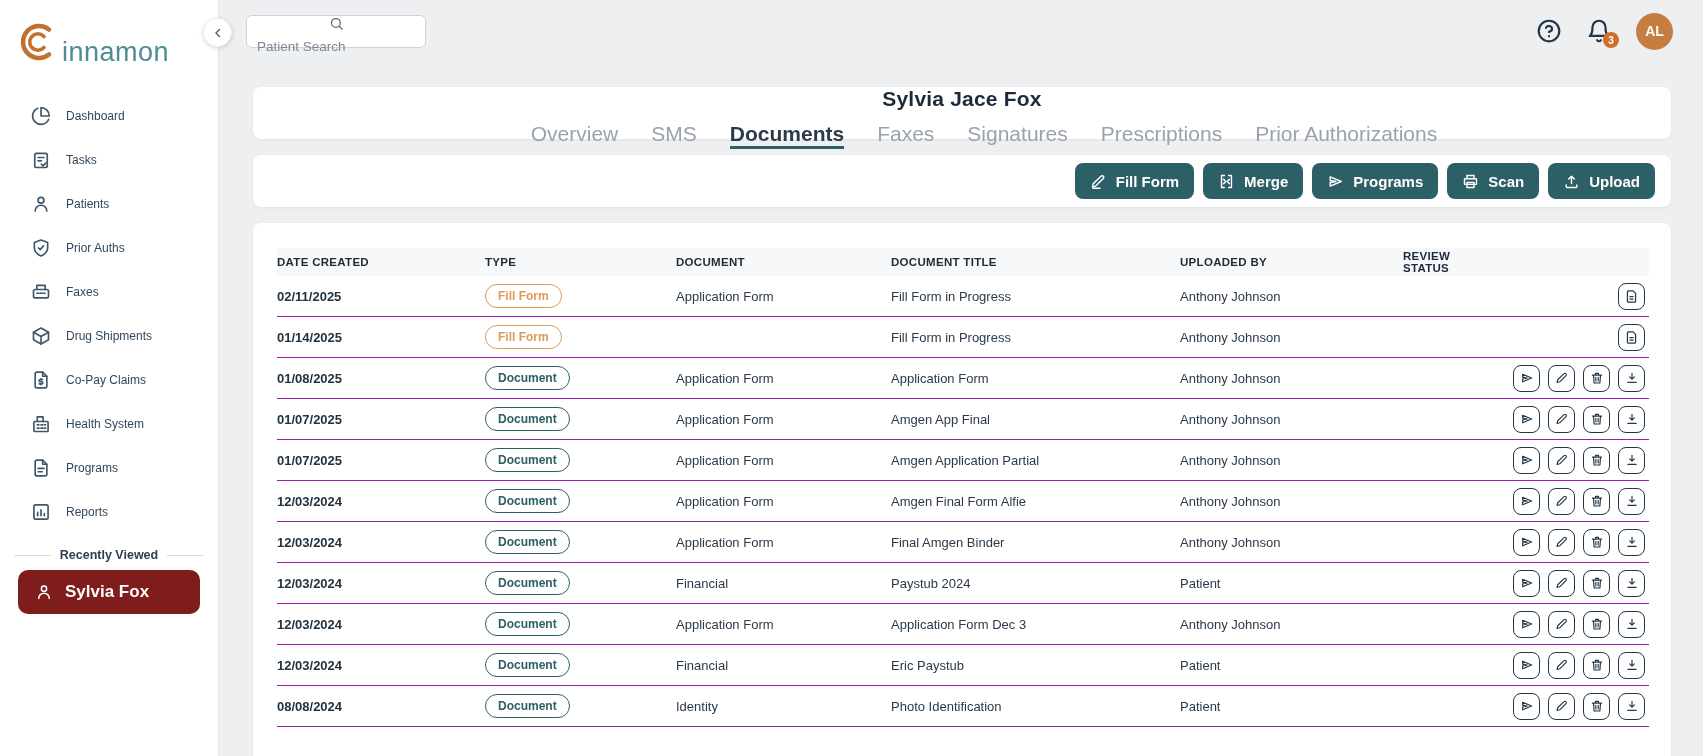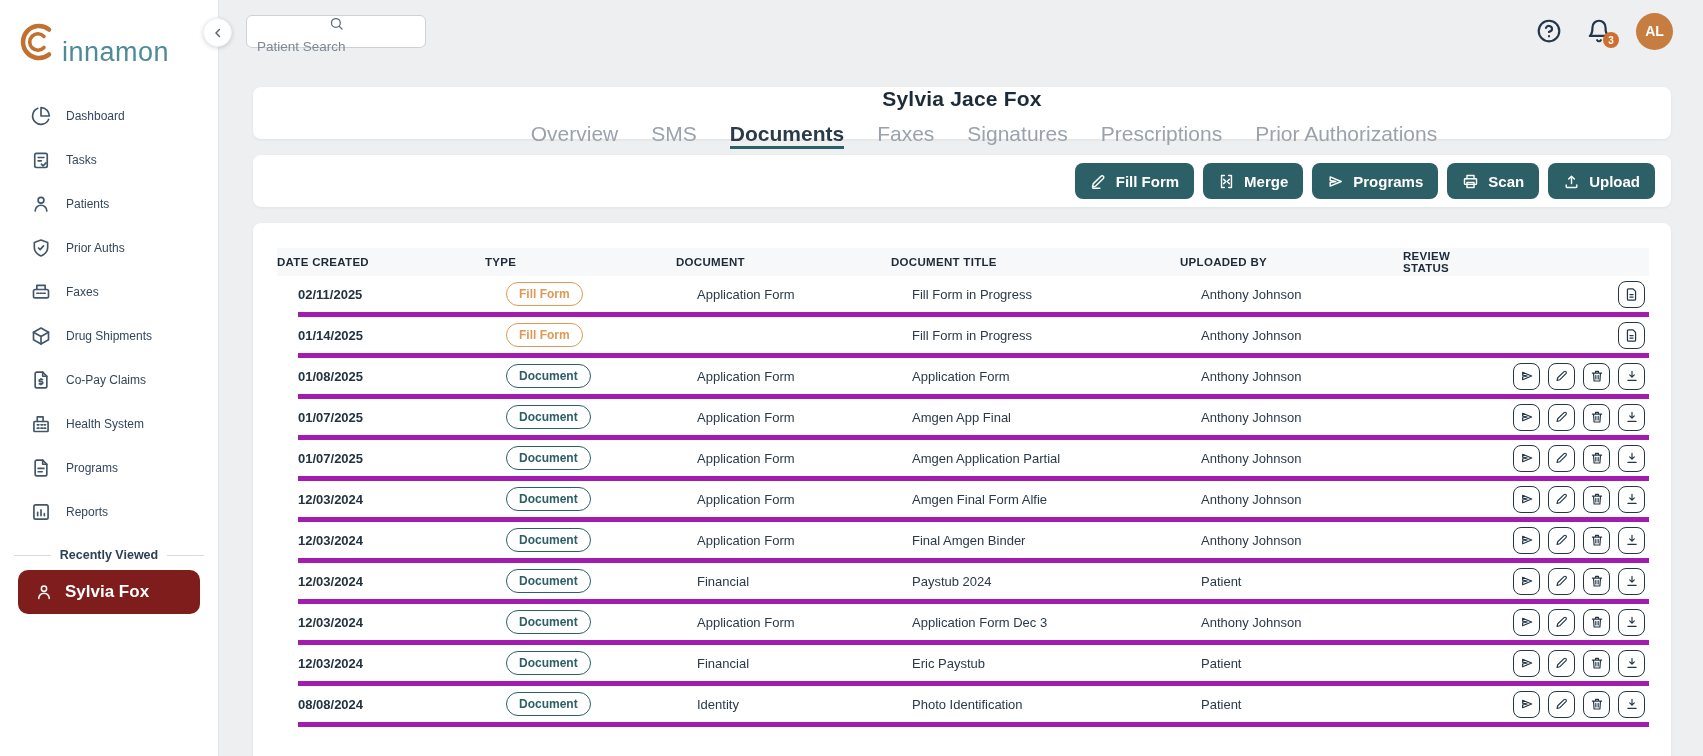--- a/index.html
+++ b/index.html
@@ -93,21 +93,21 @@
 
   .table-card {
     position:absolute; left:253px; top:223px; width:1418px; height:560px;
     padding:25px 22px 0 24px;
   }
   .tgrid { display:grid; grid-template-columns:176px 159px 183px 257px 191px 1fr 152px; align-items:center;gap:32px; }
   .thead {
     background:#f7f8fa; height:28px; font-size:11.5px; font-weight:700;
     color:#1c2b3a; letter-spacing:.3px; text-transform:uppercase;
   }
-  .trow { height:41px; border-bottom:5px solid #a21caf; font-size:13px; color:#2a3a49;margin-left:21px; }
+  .trow { height:41px; border-bottom:1px solid #a21caf; font-size:13px; color:#2a3a49; }
   .cell-date { font-weight:600; color:#23333f; }
   .badge {
     display:inline-block; font-size:12px; font-weight:700; padding:4px 12px;
     border-radius:13px; background:#fff;
   }
   .badge.orange { color:#dd9a55; border:1px solid #dd9a55; }
   .badge.teal { color:#2d5f66; border:1px solid #2d5f66; }
   .row-actions { display:flex; justify-content:flex-end; gap:8px; padding-right:4px; }
   .ra-btn {
     width:27px; height:27px; border-radius:8px; border:1.5px solid #243746; background:#fff;

